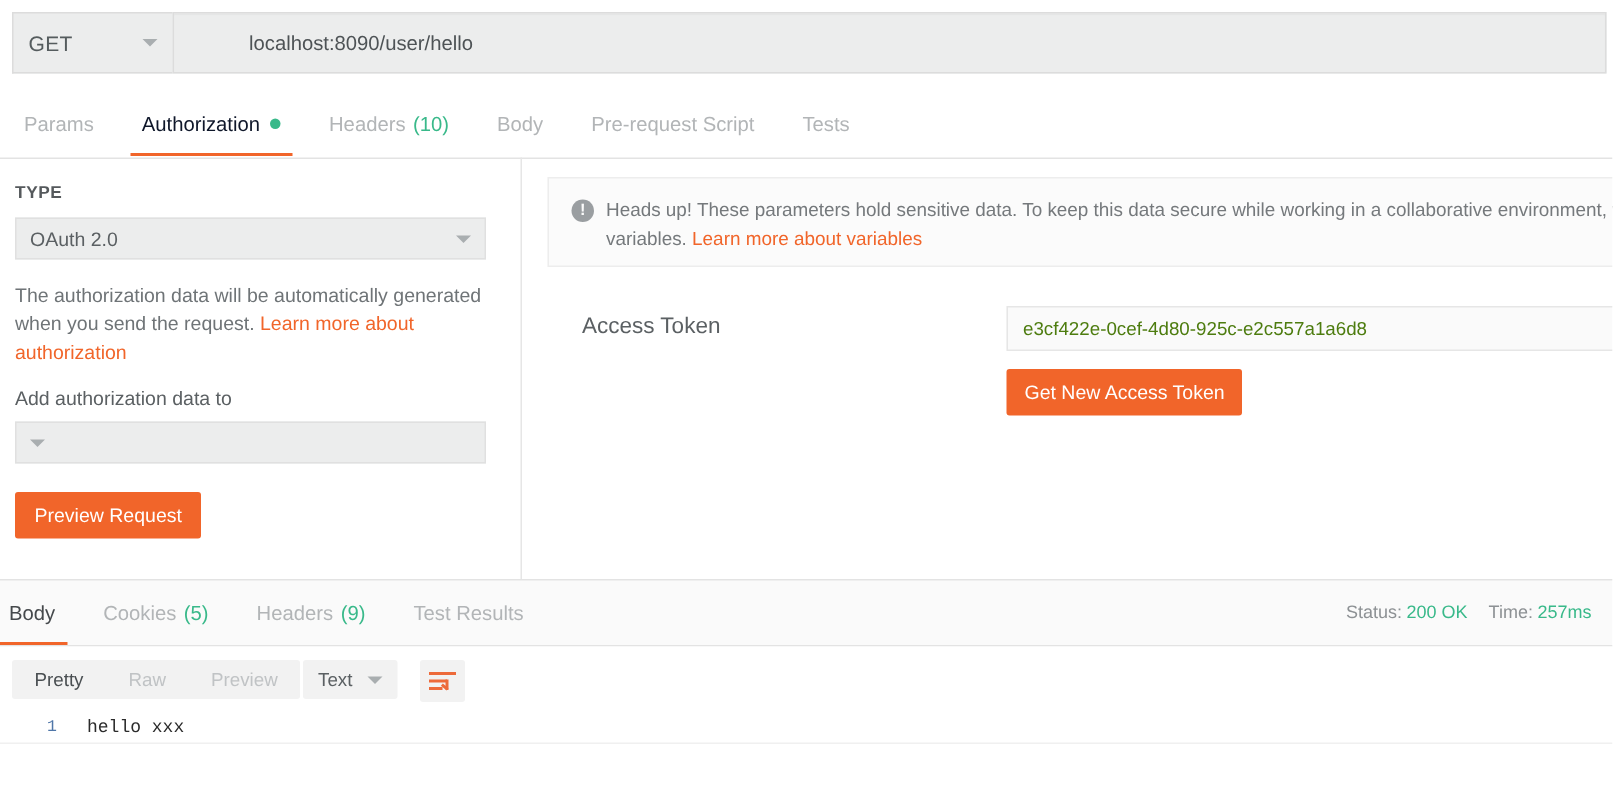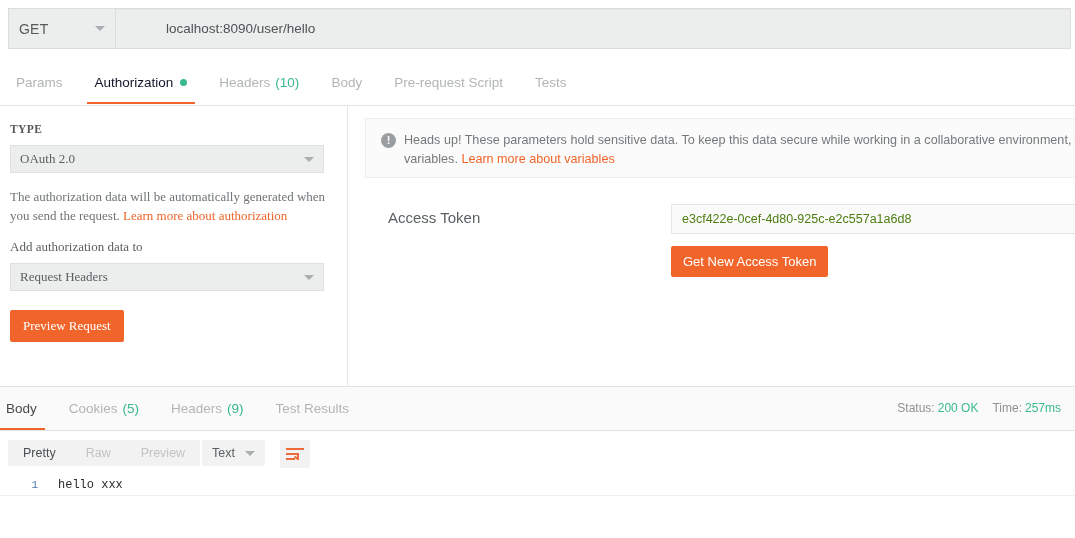--- a/index.html
+++ b/index.html
@@ -84,21 +84,20 @@
   }
   .cnt { color: #39b98a; margin-left: 5px; }
 
   
   .auth-left {
     position: absolute; left: 0; top: 105px;
     width: 348px; height: 281px;
     border-right: 1px solid #e6e6e6;
     box-sizing: border-box;
     padding: 18px 10px 0 10px;
-    font-family: Liberation Serif, serif;
   }
   .type-label {
     font-size: 11.5px; color: #55595c;
     letter-spacing: .4px; font-weight: 600;
     margin-bottom: 10px;
   }
   .sel {
     width: 314px; height: 28px;
     background: #eceded;
     border: 1px solid #e0e0e0;
@@ -323,21 +322,20 @@
     <div class="type-label">TYPE</div>
     <div class="sel">
       <span class="v">OAuth 2.0</span>
       <span class="caret"></span>
     </div>
     <div class="helptext">
       <span>The authorization data will be automatically generated when you send the request. </span><span class="lnk">Learn more about authorization</span>
     </div>
     <div class="sub-label">Add authorization data to</div>
     <div class="sel">
-      <span class="v">Request Headers</span>
       <span class="caret"></span>
     </div>
     <div class="btn-orange">Preview Request</div>
   </div>
 
   <div class="auth-right">
     <div class="banner">
       <div class="banner-icon">!</div>
       <div class="banner-text">
         <span>Heads up! These parameters hold sensitive data. To keep this data secure while working in a collaborative environment, w</span>

